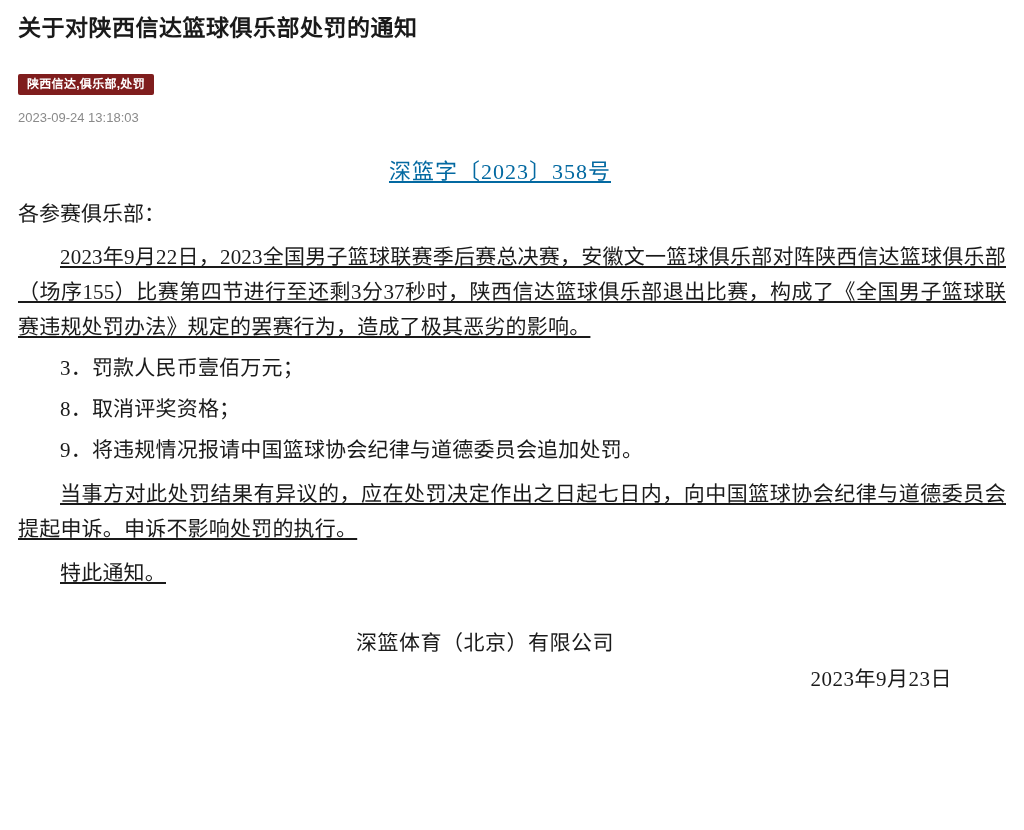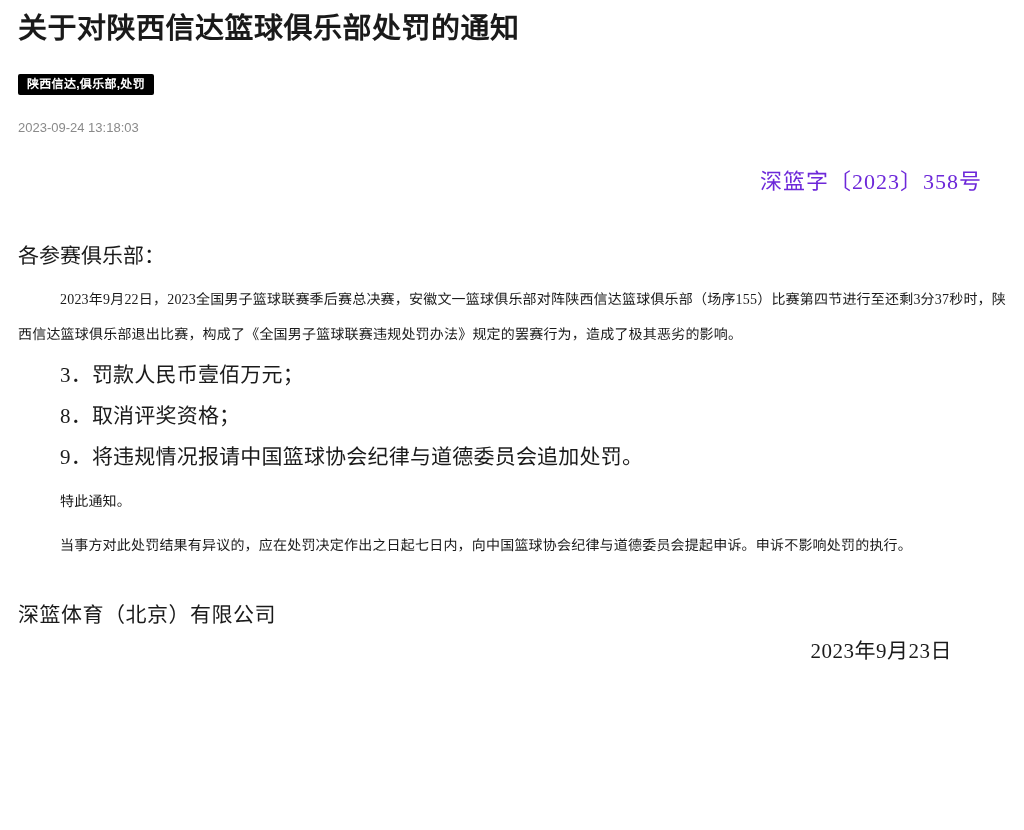--- a/index.html
+++ b/index.html
@@ -15,87 +15,89 @@
     overflow: hidden;
   }
   .page {
     width: 1024px;
     height: 830px;
     box-sizing: border-box;
     padding: 0 18px;
     position: relative;
   }
   .doc-title {
-    font-size: 29px;
+    font-size: 23px;
     font-weight: bold;
     color: #1a1a1a;
     letter-spacing: 0.5px;
     margin: 8px 0 0 0;
     line-height: 40px;
     font-family: "Liberation Sans", "DejaVu Sans", sans-serif;
   }
   .tag-row {
     margin-top: 26px;
     height: 24px;
   }
   .tag {
     display: inline-block;
-    background: #000000;
+    background: #7f1d1d;
     color: #ffffff;
     font-size: 12px;
     font-weight: bold;
     padding: 4px 9px 5px 9px;
     line-height: 12px;
     border-radius: 2px;
     letter-spacing: 0.3px;
   }
   .timestamp {
-    margin-top: 22px;
+    margin-top: 12px;
     font-size: 13px;
     color: #8a8a8a;
     font-family: "Liberation Sans", "DejaVu Sans", sans-serif;
   }
   .doc-number {
     margin-top: 28px;
-    text-align: right;
+    text-align: center;
     font-size: 22px;
-    color: #6d28d9;
+    color: #0369a1;
     font-family: "Liberation Serif", "DejaVu Serif", serif;
     letter-spacing: 1px;
     padding-right: 24px;
+    text-decoration: underline;
   }
   .salutation {
-    margin-top: 44px;
+    margin-top: 12px;
     font-size: 21px;
     font-family: "Liberation Serif", "DejaVu Serif", serif;
     color: #1a1a1a;
     line-height: 34px;
   }
   p.body-para {
-    font-size: 14px;
+    font-size: 21px;
     font-family: "Liberation Serif", "DejaVu Serif", serif;
     color: #1a1a1a;
     line-height: 35px;
     margin: 9px 0 0 0;
     text-indent: 42px;
     text-align: justify;
     letter-spacing: 0.2px;
+    text-decoration: underline;
   }
   p.list-item {
     font-size: 21px;
     font-family: "Liberation Serif", "DejaVu Serif", serif;
     color: #1a1a1a;
     line-height: 35px;
     margin: 6px 0 0 0;
     text-indent: 42px;
     letter-spacing: 0.2px;
   }
   .signature {
     margin-top: 34px;
-    text-align: left;
+    text-align: center;
     font-size: 21px;
     font-family: "Liberation Serif", "DejaVu Serif", serif;
     color: #1a1a1a;
     line-height: 36px;
     padding-right: 54px;
     letter-spacing: 0.5px;
   }
   .sign-date {
     text-align: right;
     font-size: 21px;
@@ -122,19 +124,19 @@
   <div class="doc-number">深篮字〔2023〕358号</div>
 
   <div class="salutation">各参赛俱乐部：</div>
 
   <p class="body-para">2023年9月22日，2023全国男子篮球联赛季后赛总决赛，安徽文一篮球俱乐部对阵陕西信达篮球俱乐部（场序155）比赛第四节进行至还剩3分37秒时，陕西信达篮球俱乐部退出比赛，构成了《全国男子篮球联赛违规处罚办法》规定的罢赛行为，造成了极其恶劣的影响。</p>
 
   <p class="list-item">3．罚款人民币壹佰万元；</p>
   <p class="list-item">8．取消评奖资格；</p>
   <p class="list-item">9．将违规情况报请中国篮球协会纪律与道德委员会追加处罚。</p>
 
+  <p class="body-para">当事方对此处罚结果有异议的，应在处罚决定作出之日起七日内，向中国篮球协会纪律与道德委员会提起申诉。申诉不影响处罚的执行。</p>
   <p class="body-para">特此通知。</p>
-  <p class="body-para">当事方对此处罚结果有异议的，应在处罚决定作出之日起七日内，向中国篮球协会纪律与道德委员会提起申诉。申诉不影响处罚的执行。</p>
 
   <div class="signature">深篮体育（北京）有限公司</div>
   <div class="sign-date">2023年9月23日</div>
 
 </div>
 
 </body></html>

